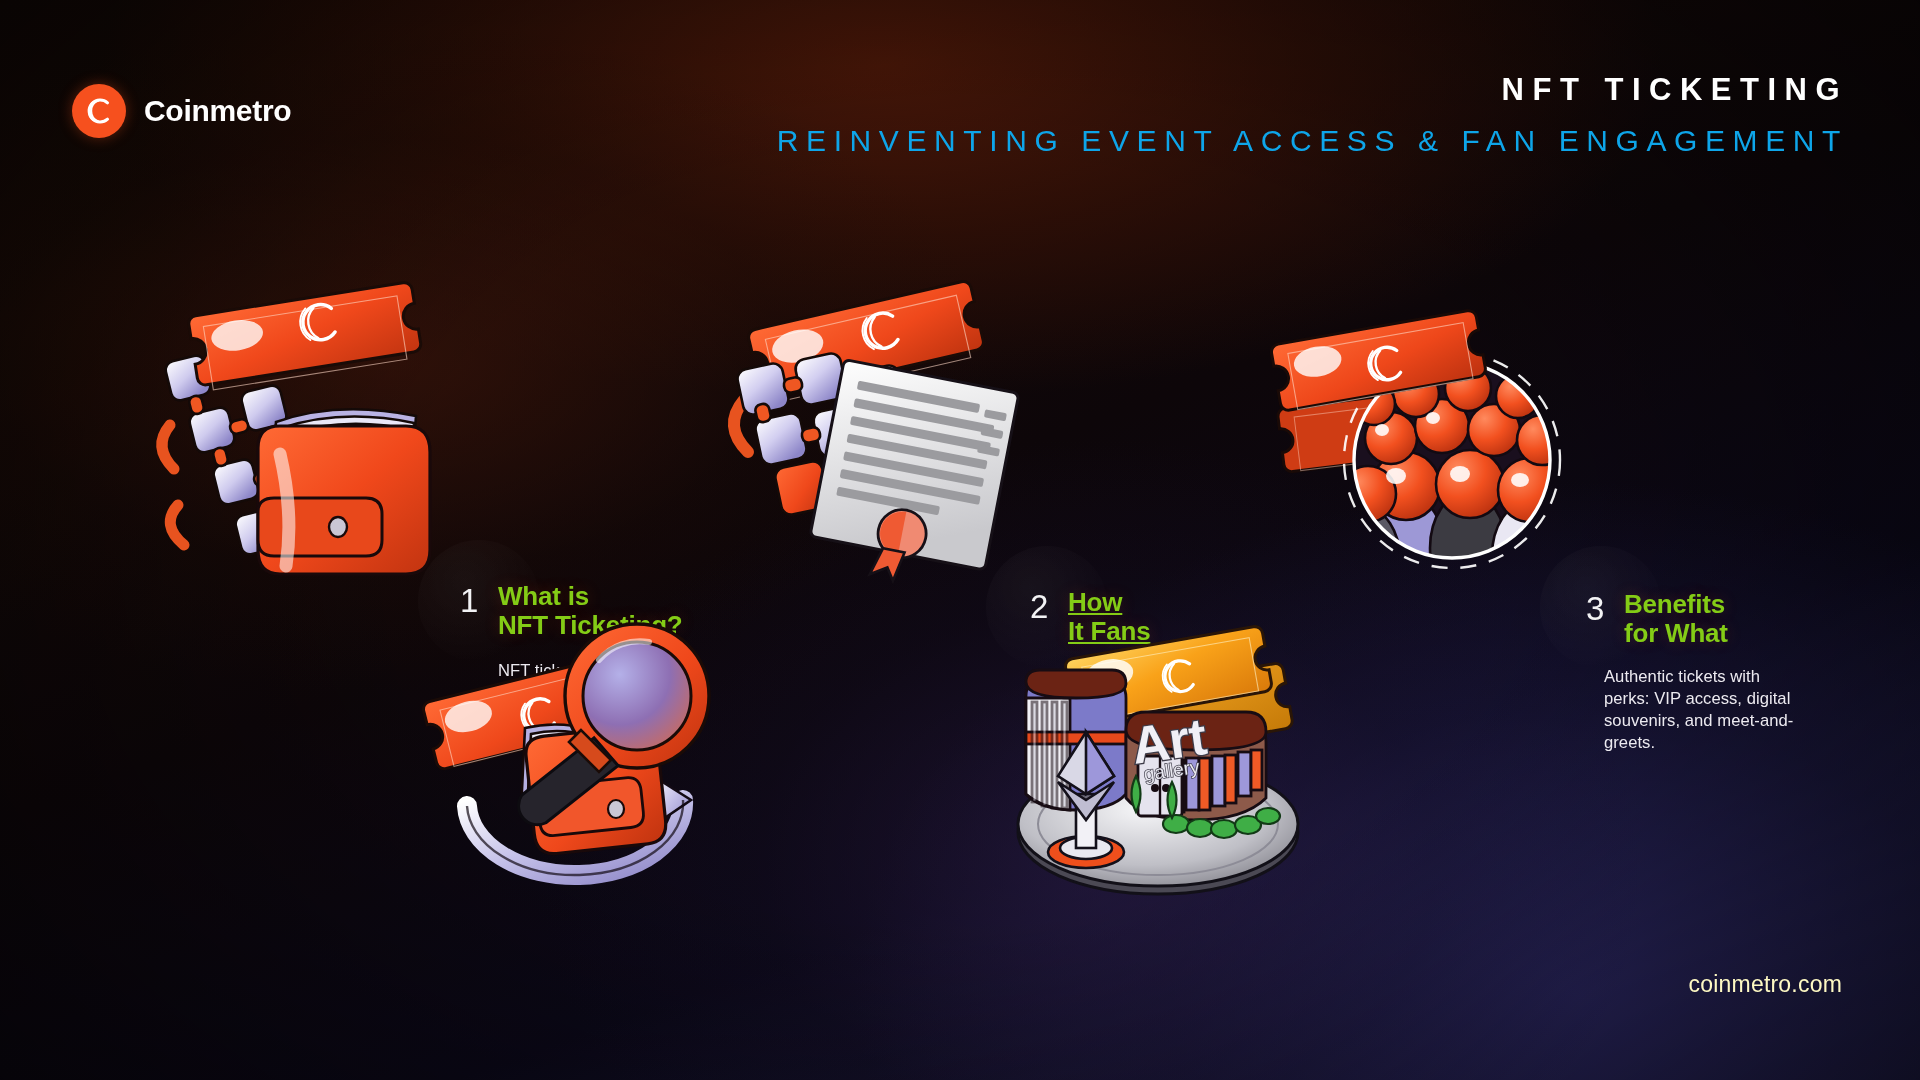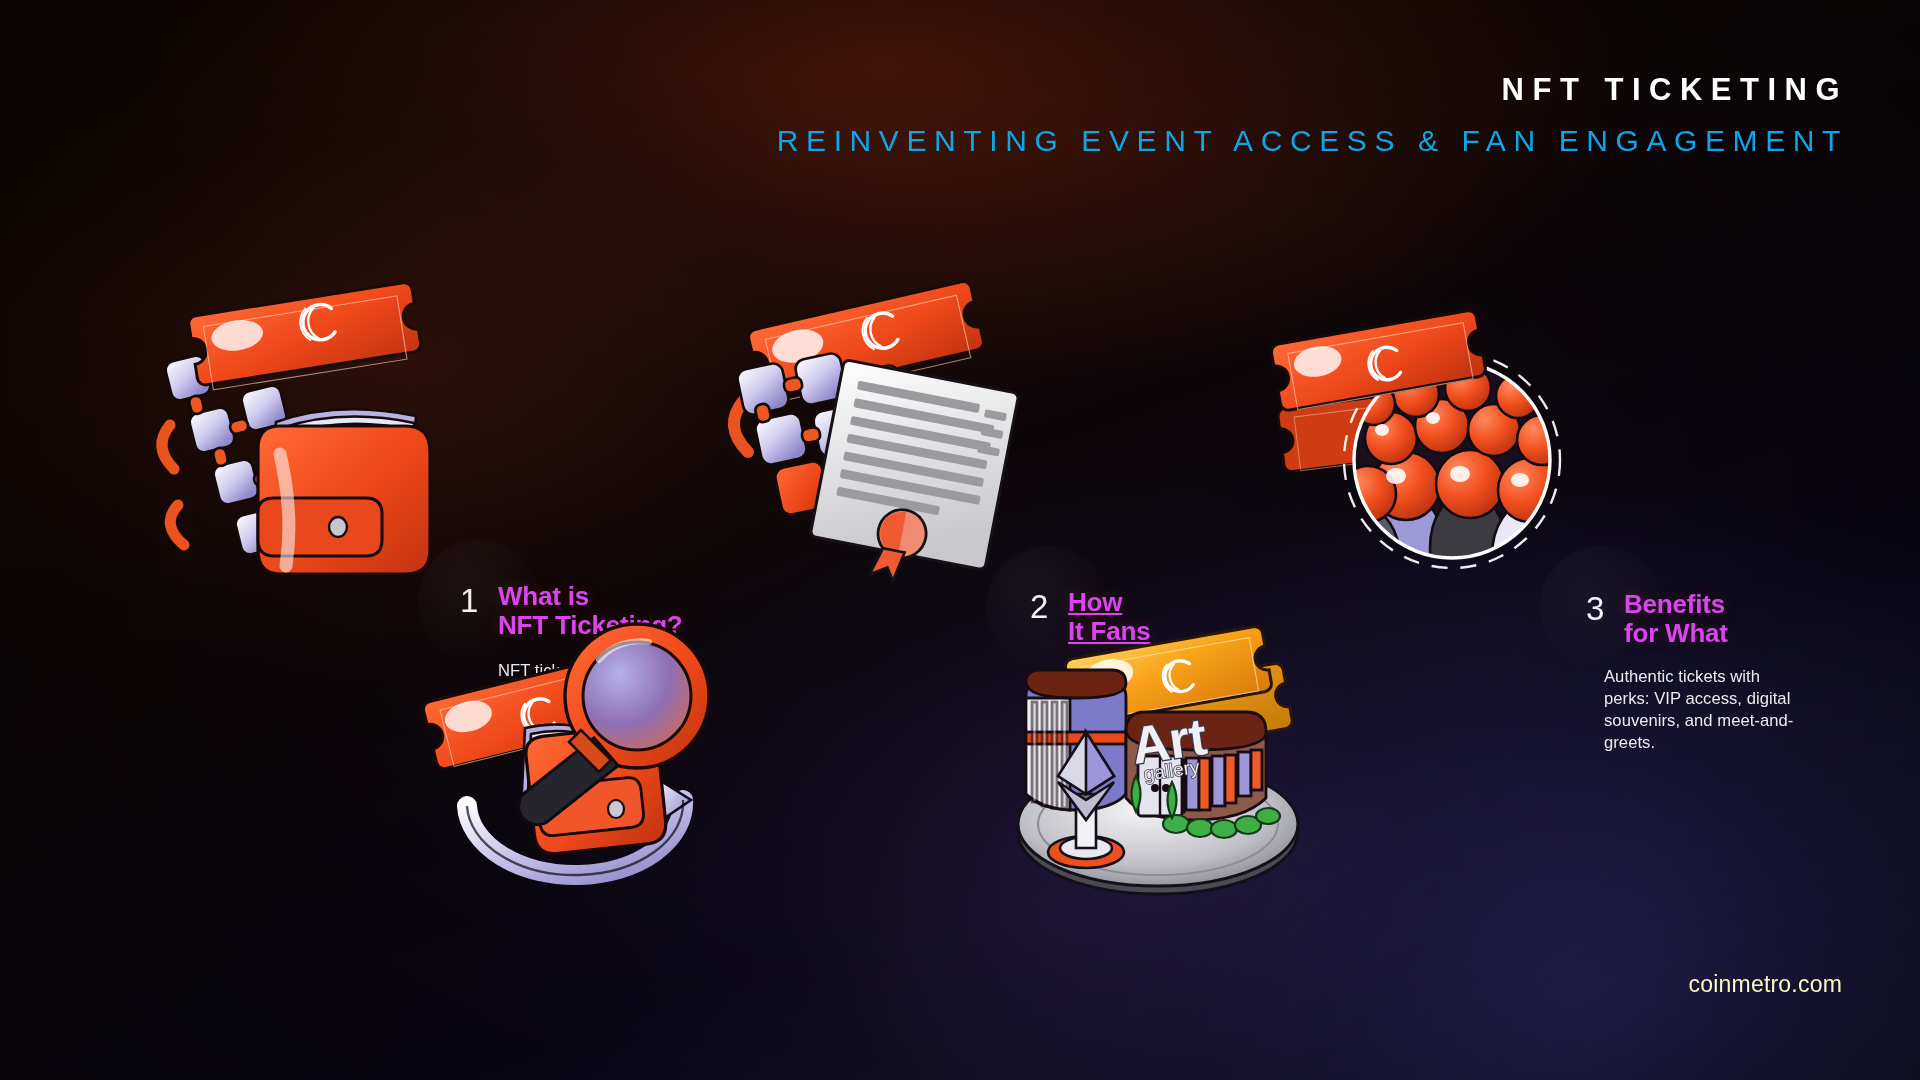--- a/index.html
+++ b/index.html
@@ -85,21 +85,21 @@
     mix-blend-mode:screen;
     opacity:0.55;
   }
   .num {
     position:absolute;
     color:#f2f2f4; font-size:33px; font-weight:400;
     line-height:1;
   }
   .head {
     position:absolute;
-    color:#d946ef; font-size:26px; font-weight:700;
+    color:#84cc16; font-size:26px; font-weight:700;
     line-height:1.10; letter-spacing:-0.2px;
     text-shadow:0 0 16px rgba(248,80,30,0.22);
   }
   .body {
     position:absolute;
     color:#eceaf0; font-size:16.6px; font-weight:400;
     line-height:1.33; letter-spacing:0.05px;
   }
 
   .footer-url {
@@ -112,20 +112,30 @@
 
 <div id="stage">
 
   <div class="bg-layer bg-base"></div>
   <div class="bg-layer bg-warm"></div>
   <div class="bg-layer bg-warm2"></div>
   <div class="bg-layer bg-cool"></div>
   <div class="bg-layer bg-cool2"></div>
   <div class="bg-layer bg-vig"></div>
 
+  <div class="logo-wrap">
+    <span class="logo-mark">
+      <svg width="36" height="36" viewBox="0 0 36 36" aria-hidden="true">
+        <path d="M26.5 9.8a11 11 0 1 0 0 16.4" fill="none" stroke="#fff" stroke-width="3.1" stroke-linecap="round"></path>
+        <path d="M17.2 7.6a11.2 11.2 0 0 0 0 20.8" fill="none" stroke="#fff" stroke-width="2.1" stroke-linecap="round"></path>
+        <path d="M12.4 8.6a12 12 0 0 0 0 18.8" fill="none" stroke="#fff" stroke-width="1.7" stroke-linecap="round"></path>
+      </svg>
+    </span>
+    <span class="logo-text">Coinmetro</span>
+  </div>
 
   <div class="title-main">NFT TICKETING</div>
   <div class="title-sub">REINVENTING EVENT ACCESS &amp; FAN ENGAGEMENT</div>
 
   <div class="card" style="left:130px; top:240px; width:610px; height:330px;">
     <div class="card-inner">
       <div class="art">
         <svg viewBox="0 0 330 330">
           <defs>
             <linearGradient id="or1" x1="0" y1="0" x2="1" y2="1">

